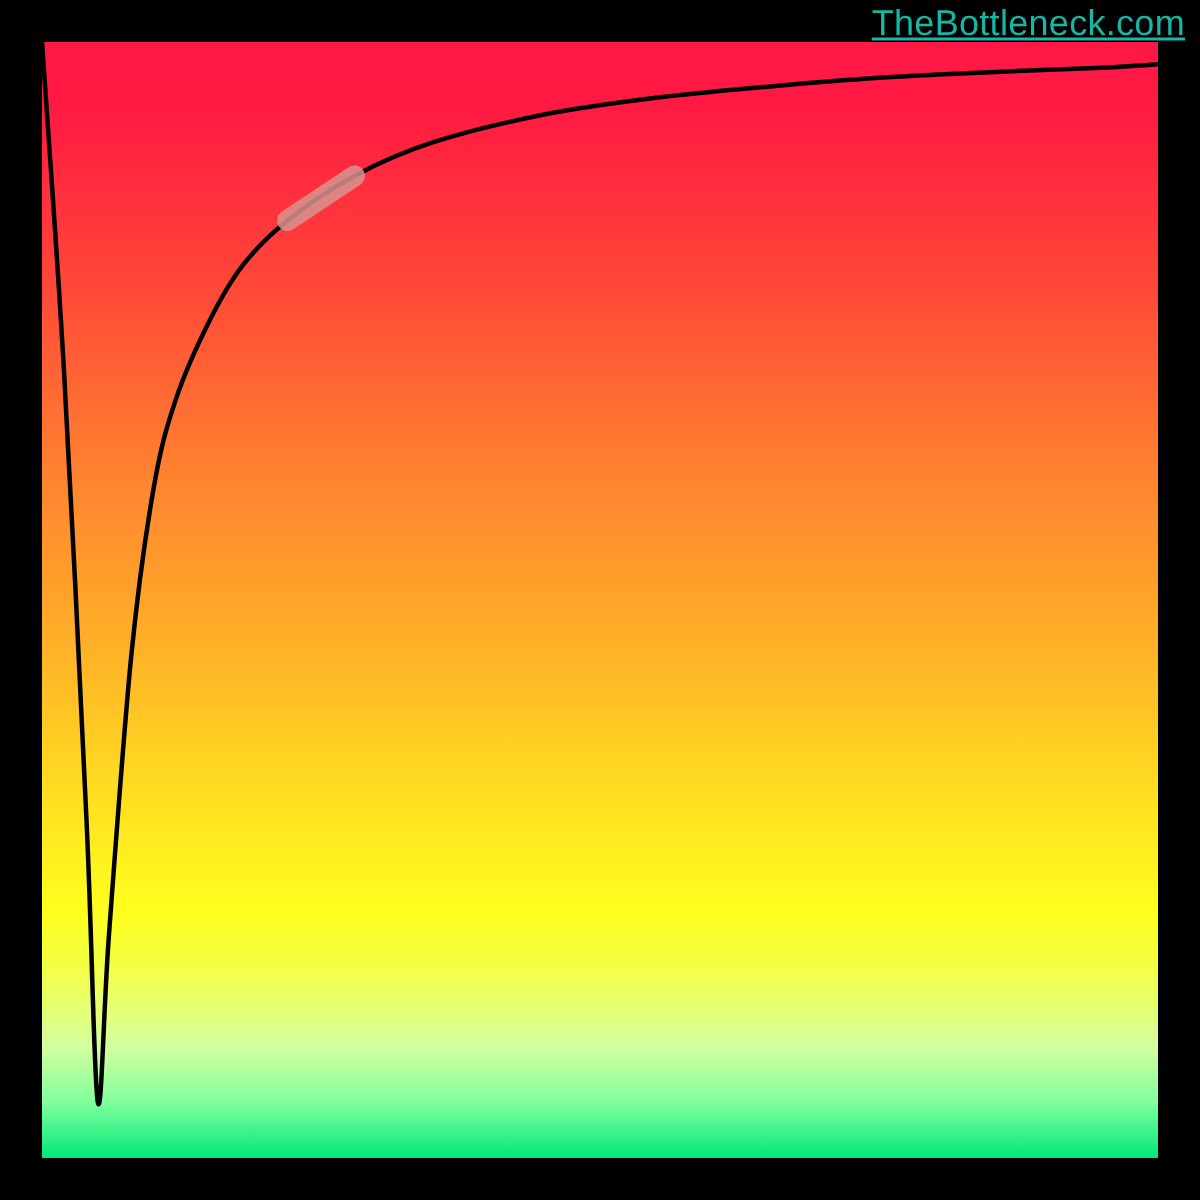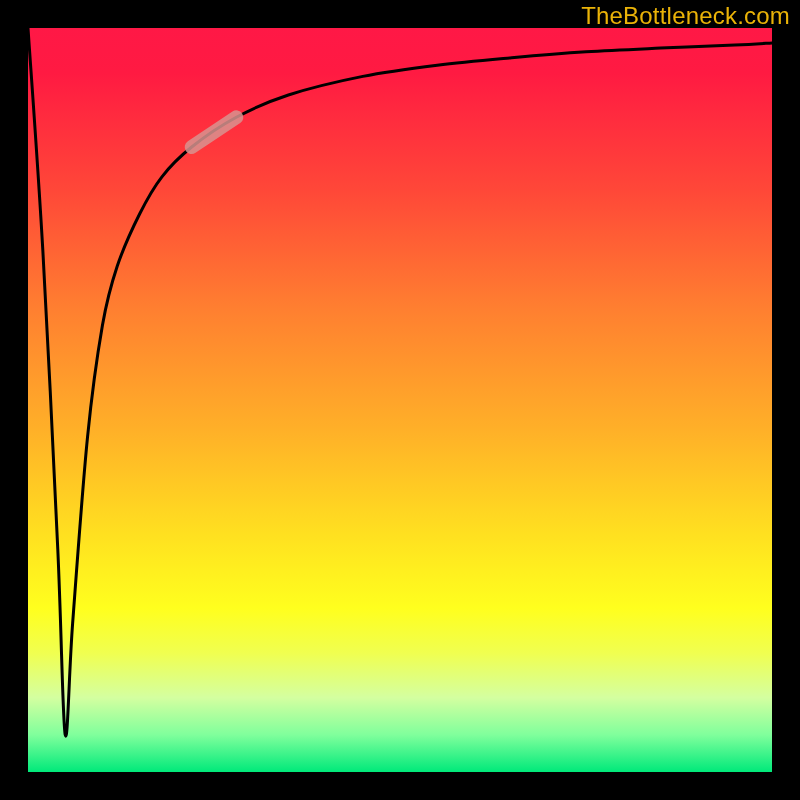--- a/index.html
+++ b/index.html
@@ -36,25 +36,26 @@
       #f0ff50 84%,
       #d4ffa0 90%,
       #80ff9c 95%,
       #00e97a 100%
     );
   }
   .watermark {
     position: absolute;
     top: 2px;
     right: 10px;
-    color: #eab308;
+    color: #14b8a6;
     font-size: 24px;
     letter-spacing: 0.2px;
     font-weight: 500;
     user-select: none;
+    text-decoration: underline;
   }
   svg.curve {
     position: absolute;
     left: 28px;
     top: 28px;
     width: 744px;
     height: 744px;
     overflow: visible;
   }
 </style>

